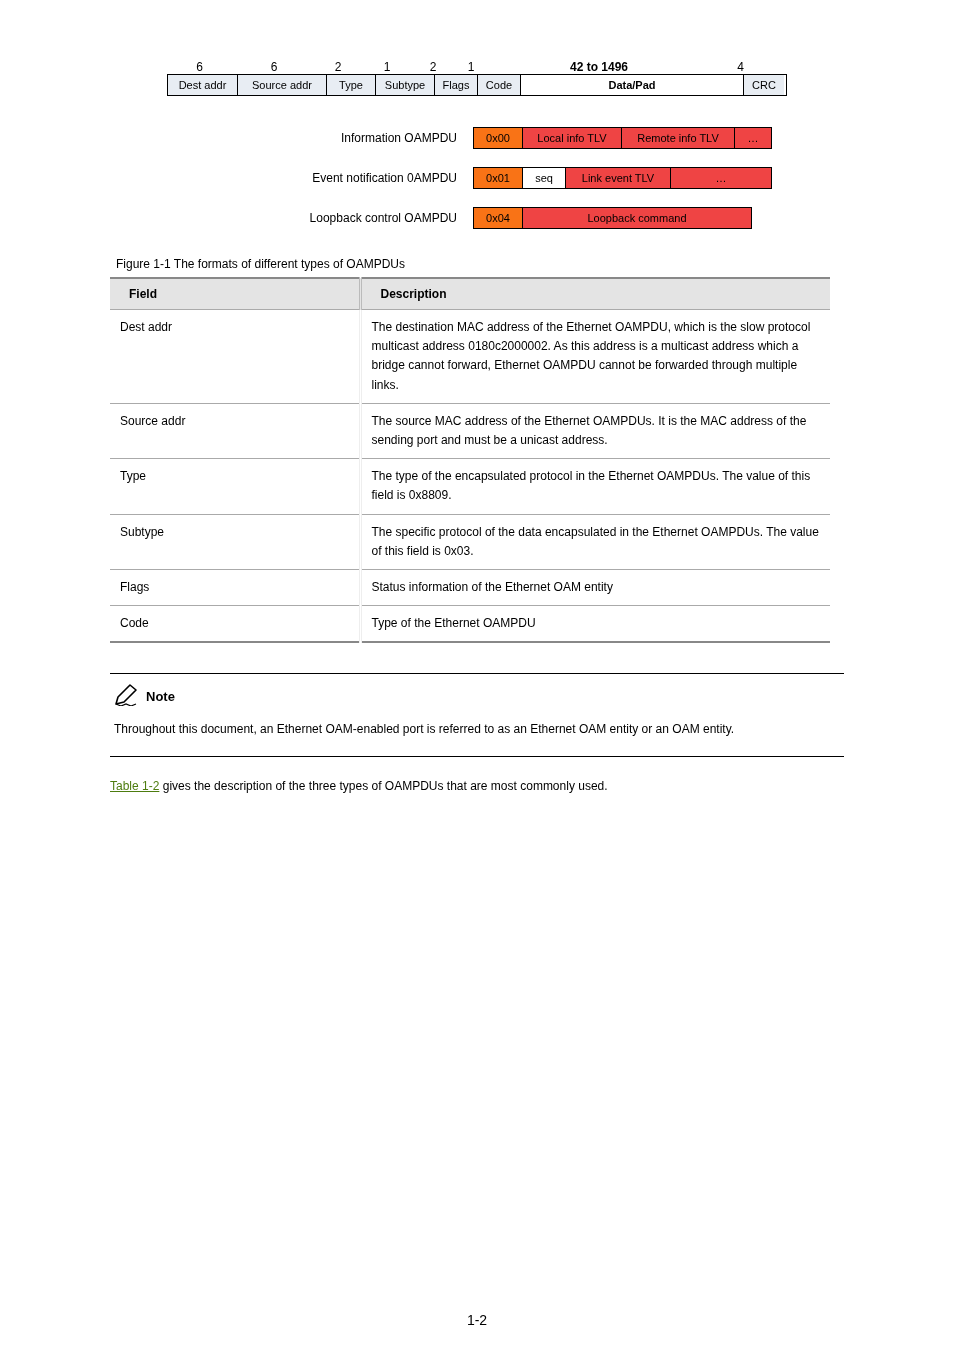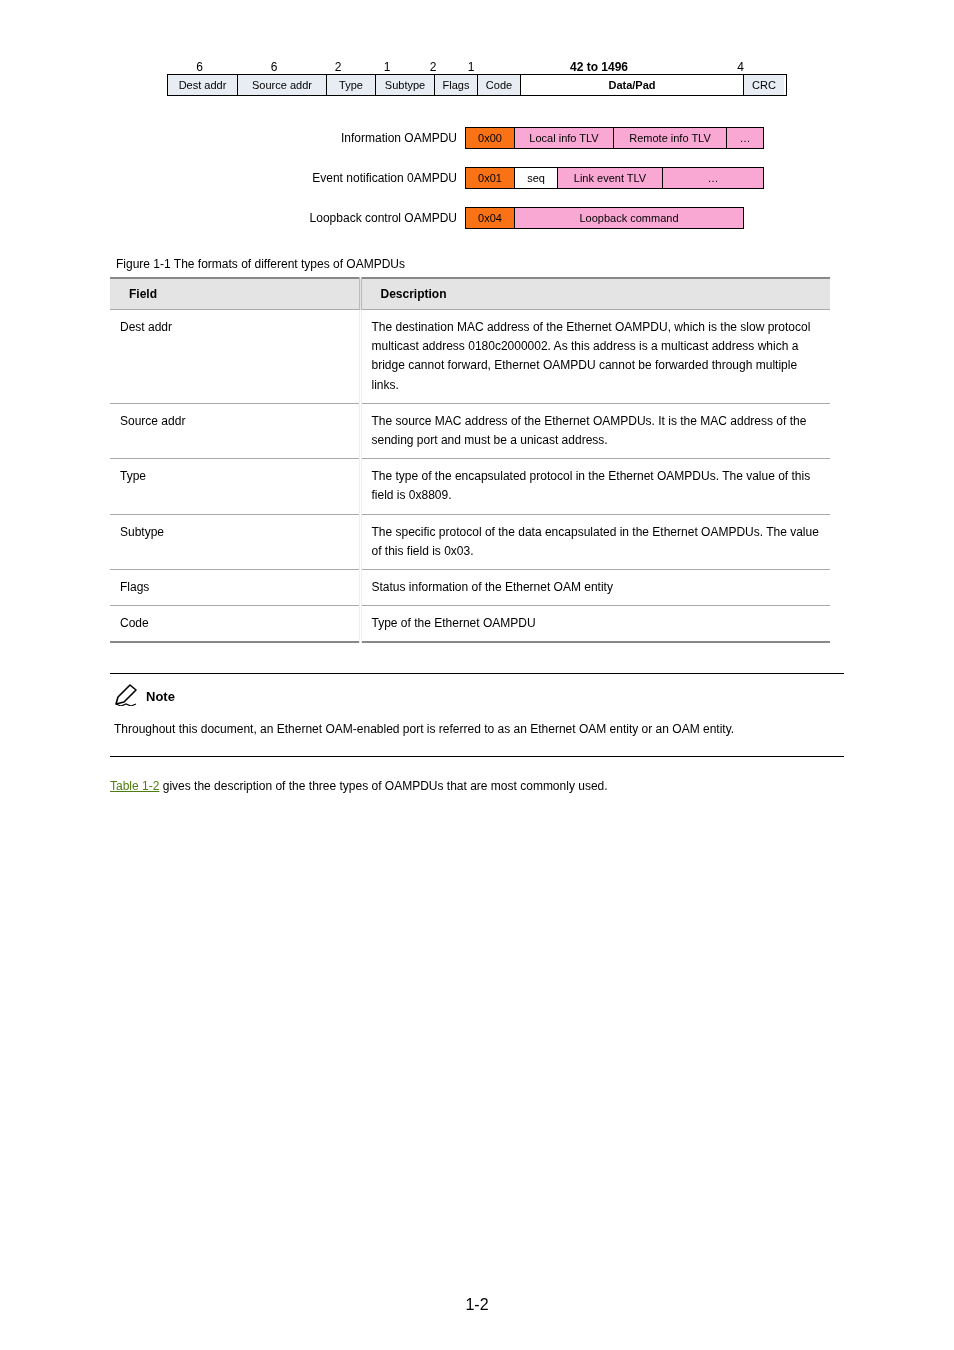--- a/index.html
+++ b/index.html
@@ -60,34 +60,34 @@
   .sub-row {
     display: flex;
     align-items: center;
     height: 28px;
     margin-bottom: 12px;
   }
   .sub-row .label {
     width: 290px;
     text-align: right;
     font-size: 12px;
-    padding-right: 8px;
+    padding-right: 16px;
   }
   .sub-row .boxes {
     display: flex;
     border: 1px solid #000;
   }
   .sub-row .boxes > div {
     border-right: 1px solid #000;
     font-size: 11px;
     display: flex;
     align-items: center;
     justify-content: center;
     padding: 4px 6px;
-    background: #f9a8d4;
+    background: #ef4444;
   }
   .sub-row .boxes > div:first-child { background: #f97316; }
   .sub-row .boxes > div:last-child { border-right: none; }
 
   .fig-caption {
     font-size: 12px;
     margin: 14px 0 6px 6px;
   }
   .table-caption {
     font-size: 12px;
@@ -138,25 +138,25 @@
   }
   .note-head .ntxt { font-weight: bold; font-size: 13px; }
   .note-body {
     font-size: 12px;
     line-height: 1.7;
   }
   .blue-link { color: #4d7c0f; text-decoration: underline; }
 
   .foot {
     position: absolute;
-    bottom: 36px;
+    bottom: 22px;
     left: 0;
     width: 100%;
     text-align: center;
-    font-size: 16px;
+    font-size: 14px;
   }
 </style>
 </head>
 <body>
 
 <div class="page">
 
   <div class="figure">
     <div class="num-row">
       <div class="w-dest">6</div>

